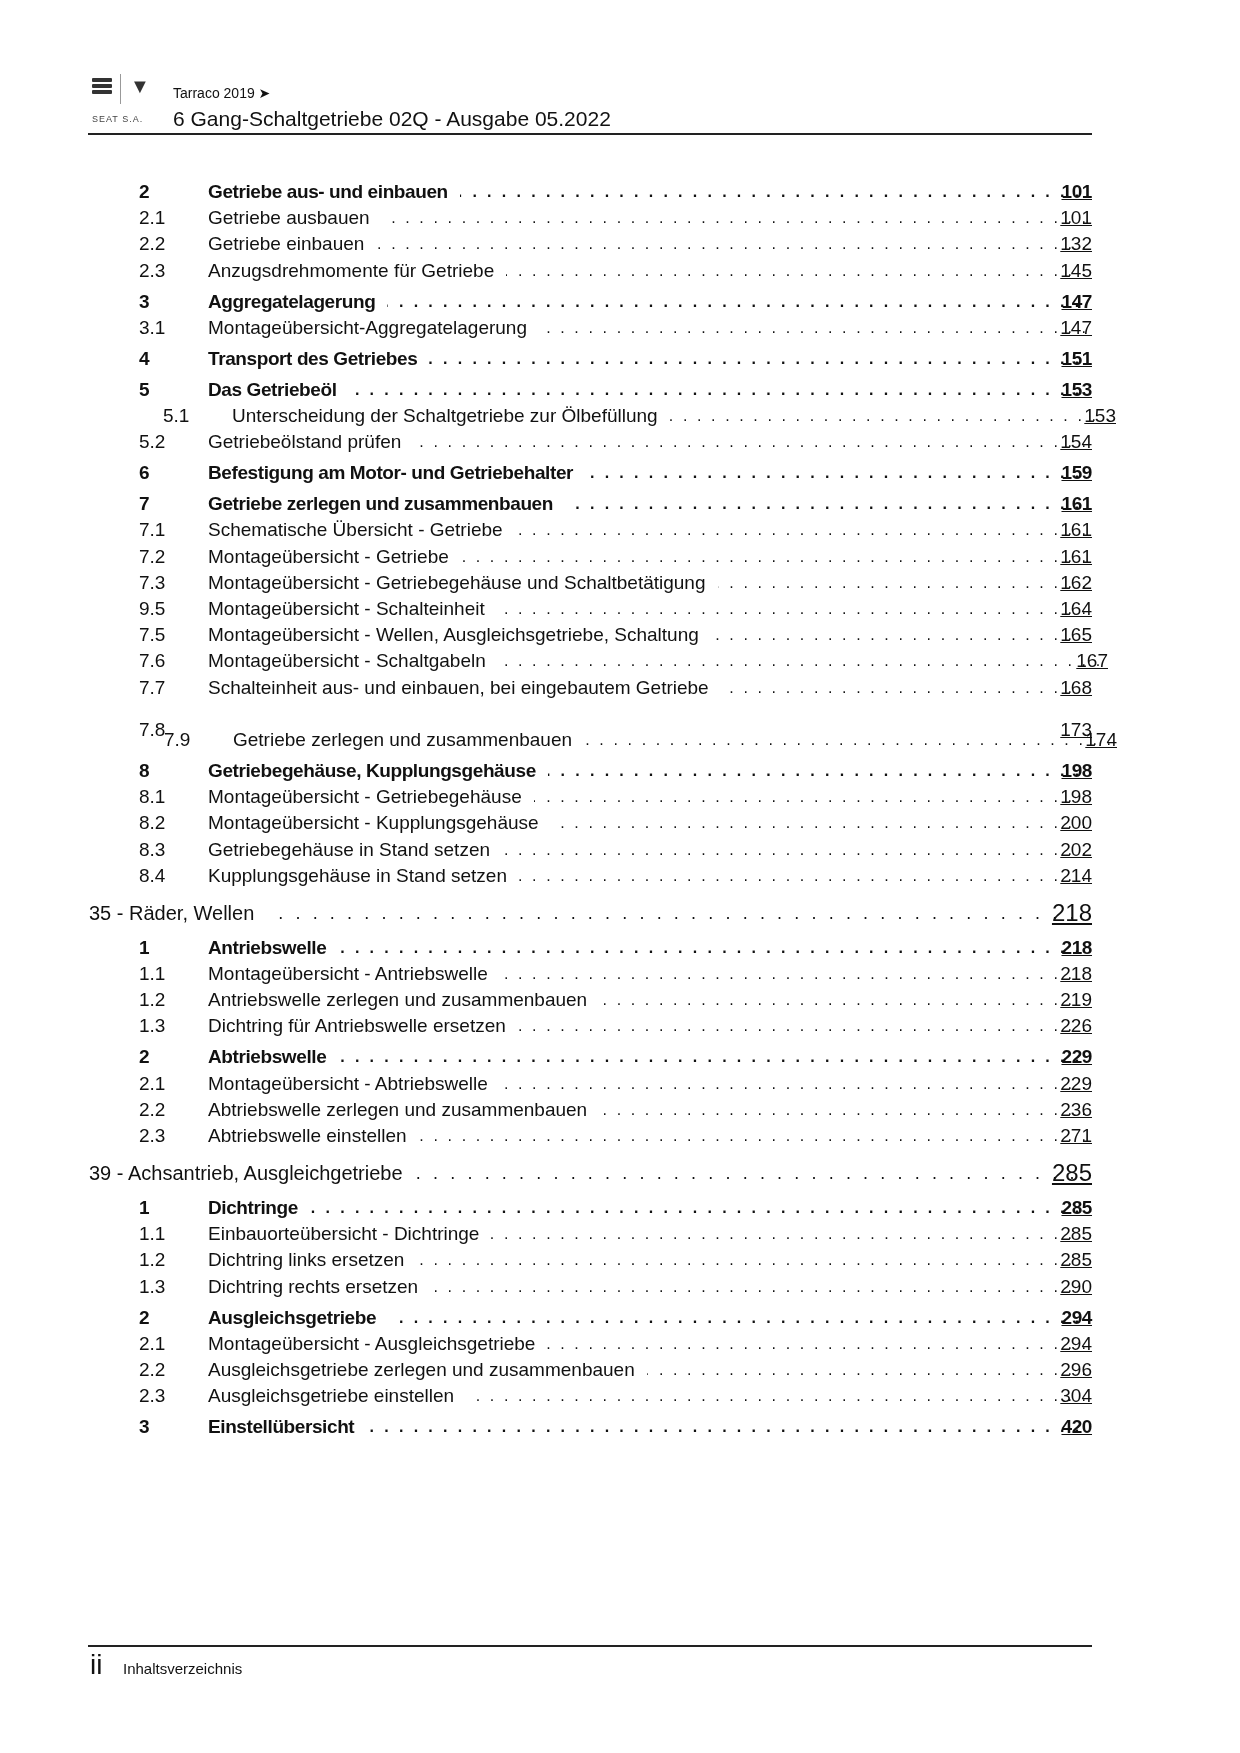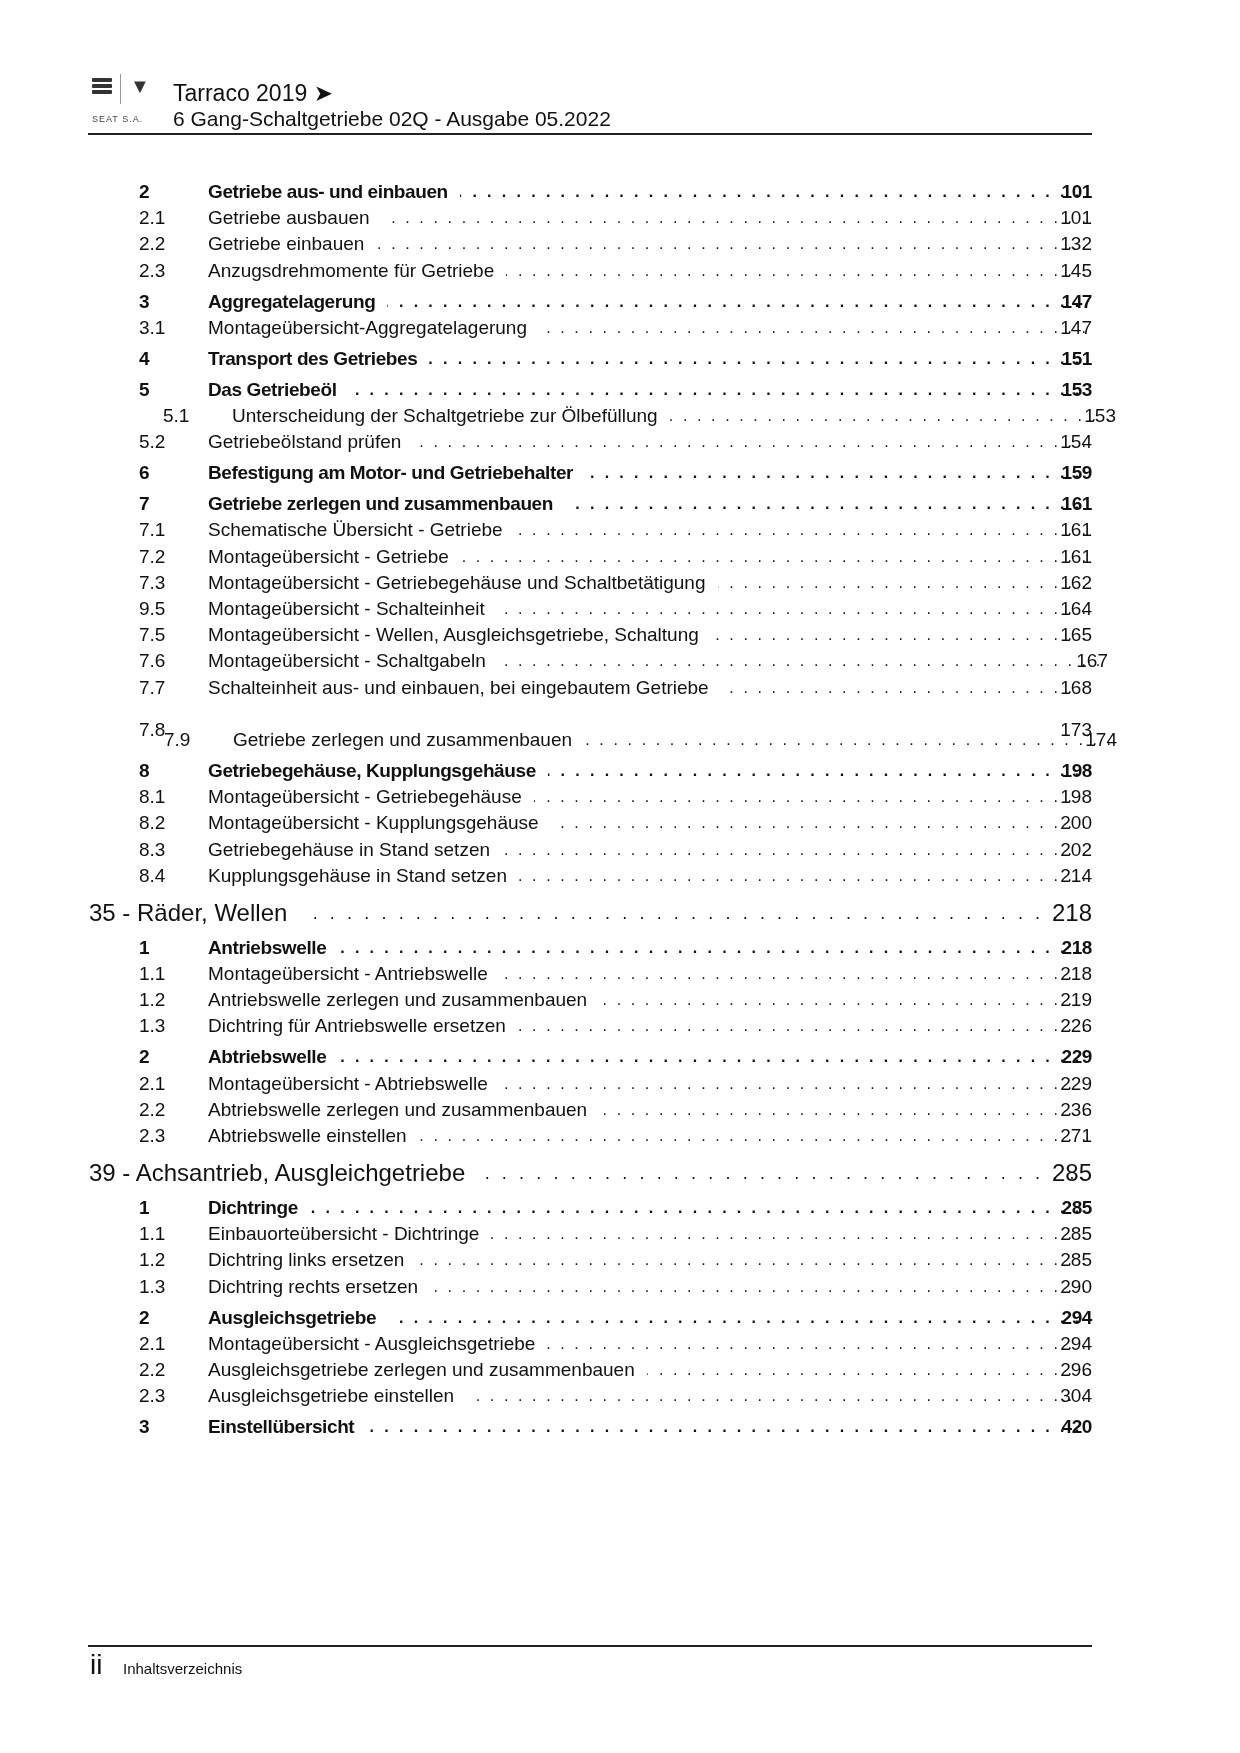--- a/index.html
+++ b/index.html
@@ -3,34 +3,34 @@
 <meta charset="utf-8">
 <style>
   html,body{margin:0;padding:0;background:#fff;}
   body{width:1240px;height:1753px;position:relative;overflow:hidden;font-family:"Liberation Sans",sans-serif;color:#111;}
   .hdr-logo{position:absolute;left:92px;top:74px;width:72px;height:60px;}
   .seat-s{position:absolute;left:0;top:4px;width:20px;height:16px;}
   .seat-s span{position:absolute;left:0;width:20px;height:4px;background:#333;border-radius:1px;}
   .logo-sep{position:absolute;left:28px;top:0;width:1px;height:30px;background:#999;}
   .cupra{position:absolute;left:38px;top:2px;font-size:20px;color:#333;line-height:20px;}
   .seat-sa{position:absolute;left:0;top:40px;font-size:9px;letter-spacing:1px;color:#444;white-space:nowrap;}
-  .hdr-title{position:absolute;left:173px;top:80px;font-size:23px;line-height:26px;white-space:nowrap;}
+  .hdr-title{position:absolute;left:173px;top:80px;font-size:14px;line-height:26px;white-space:nowrap;}
   .hdr-sub{position:absolute;left:173px;top:106px;font-size:21px;line-height:26px;white-space:nowrap;}
   .hdr-line{position:absolute;left:88px;top:133px;width:1004px;height:2px;background:#222;}
   .toc{position:absolute;left:0;top:0;width:1240px;}
   .row{position:absolute;left:0;width:1240px;height:26px;}
   .num{position:absolute;left:139px;font-size:19px;line-height:26px;white-space:nowrap;}
   .ttl{position:absolute;left:208px;right:152px;font-size:19px;line-height:26px;white-space:nowrap;overflow:hidden;}
   .ttl span.t{background:#fff;padding-right:12px;position:relative;z-index:1;}
   .ttl:after{content:". . . . . . . . . . . . . . . . . . . . . . . . . . . . . . . . . . . . . . . . . . . . . . . . . . . . . . . . . . . . . . . . . . . . . . . . . . . . . . . . . . . . . . . . . . . . . . . . . . . . . . . . . . . . . . . . . . .";position:absolute;left:0;top:0;white-space:nowrap;font-size:16px;letter-spacing:2.6px;}
-  .pg{position:absolute;right:148px;font-size:19px;line-height:26px;text-align:right;}
+  .pg{position:absolute;right:148px;font-size:19px;line-height:26px;text-align:right;text-decoration:underline;}
   .row.bold .num,.row.bold .ttl,.row.bold .pg{font-weight:bold;letter-spacing:-0.4px;}
   .row.bold .ttl:after{font-weight:bold;letter-spacing:2.9px;}
   .row.chap{height:32px;}
-  .row.chap .ttl{left:89px;font-size:24px;line-height:32px;}
+  .row.chap .ttl{left:89px;font-size:20px;line-height:32px;}
   .row.chap .ttl:after{font-size:18px;letter-spacing:3.6px;}
   .row.chap .pg{font-size:24px;line-height:32px;}
   .ftr-line{position:absolute;left:88px;top:1645px;width:1004px;height:2px;background:#222;}
   .ftr-pg{position:absolute;left:90px;top:1650px;font-size:28px;line-height:30px;}
   .ftr-txt{position:absolute;left:123px;top:1660px;font-size:15px;line-height:18px;}
 </style>
 </head>
 <body>
 
 <div class="hdr-logo">

